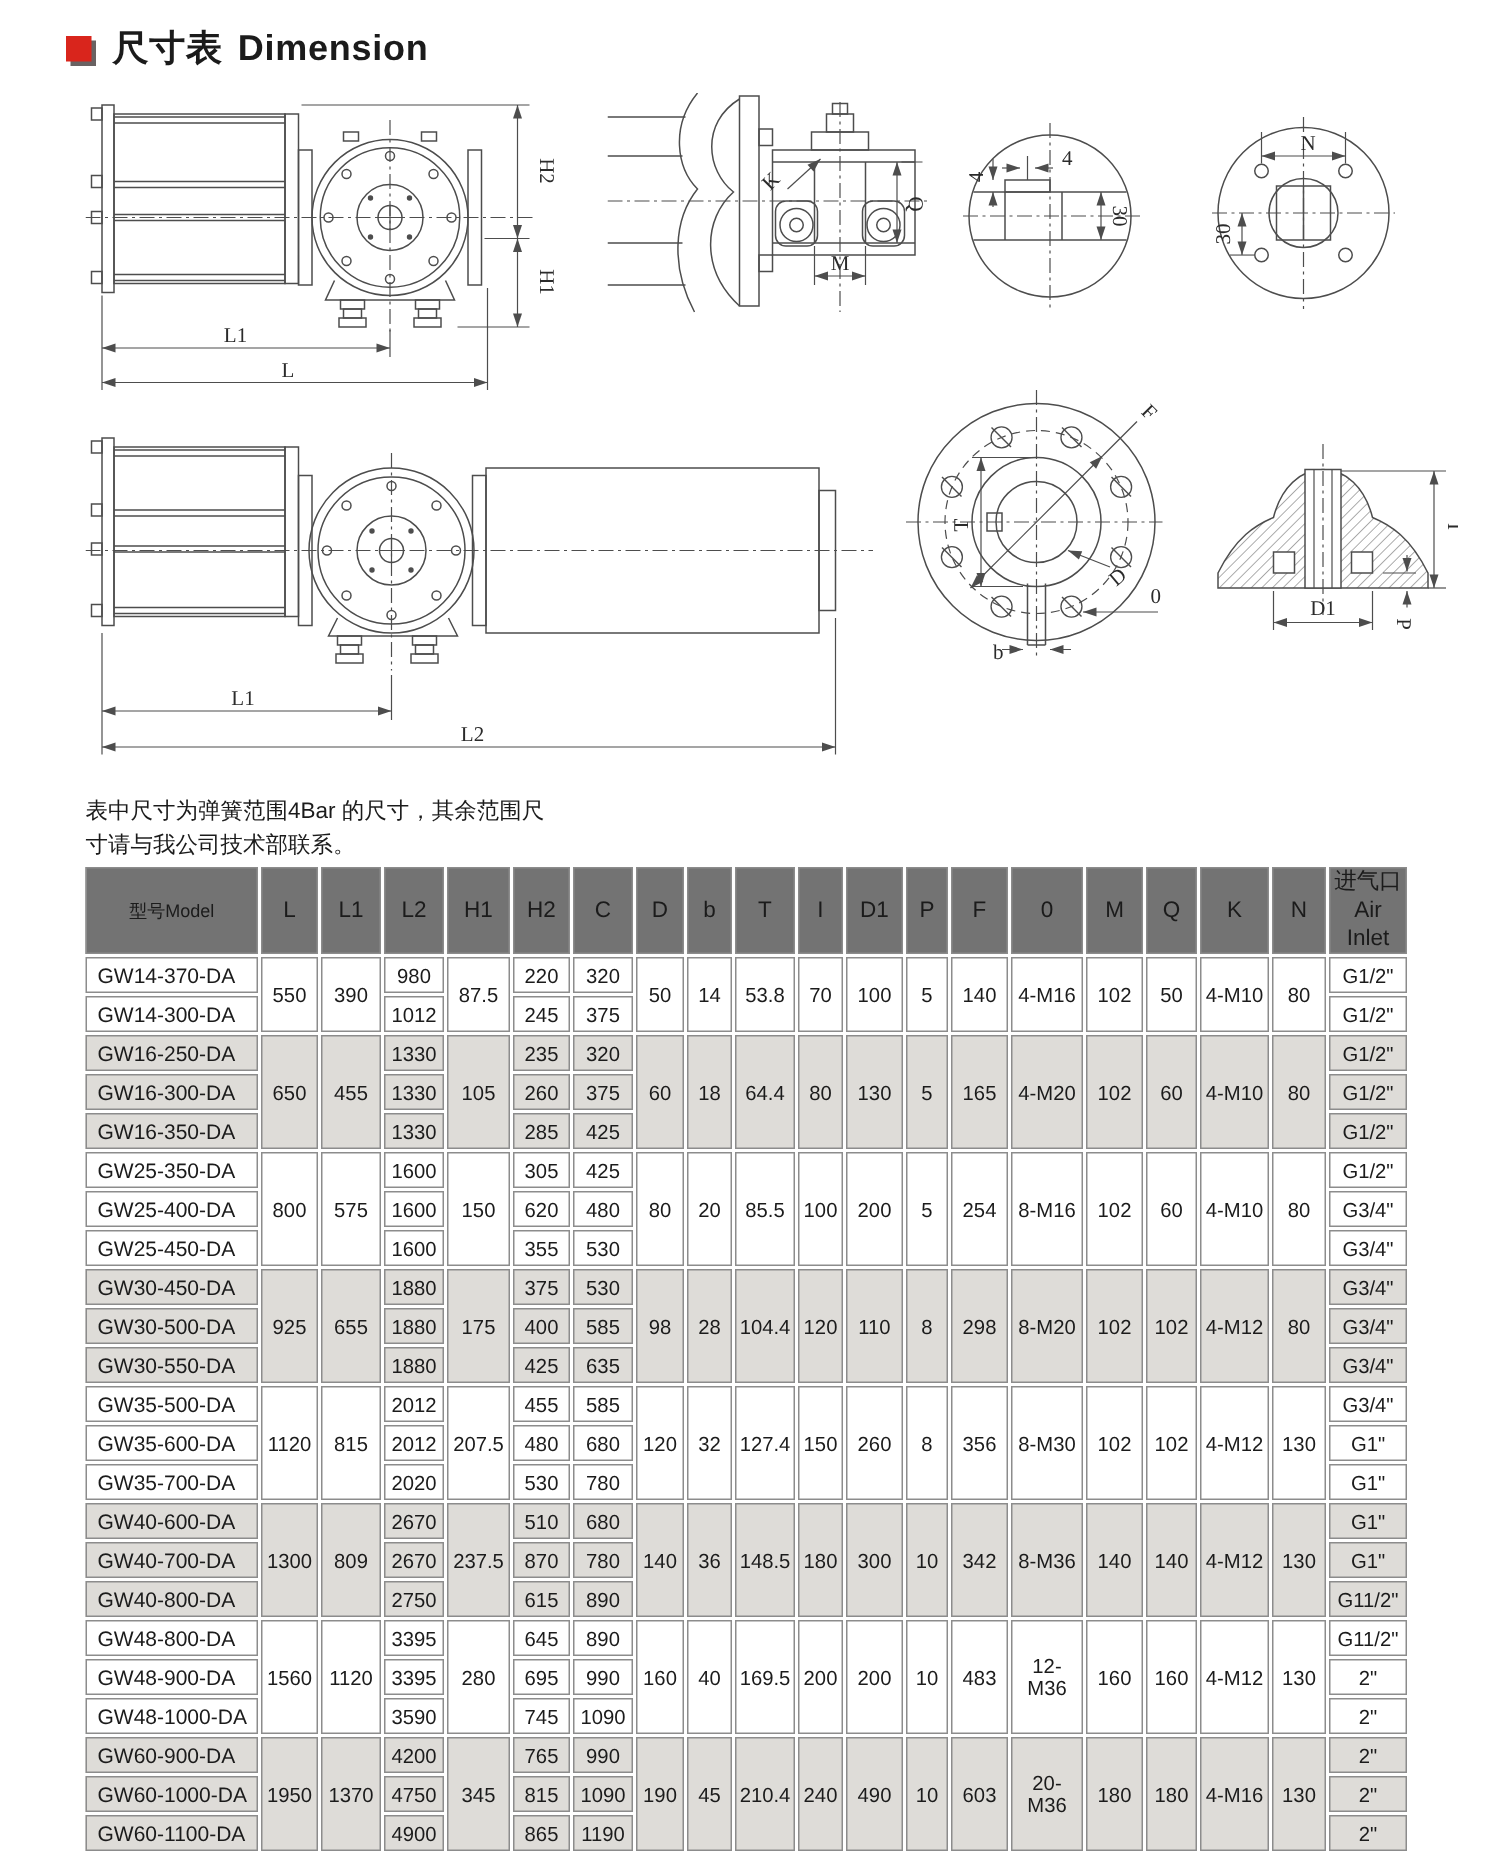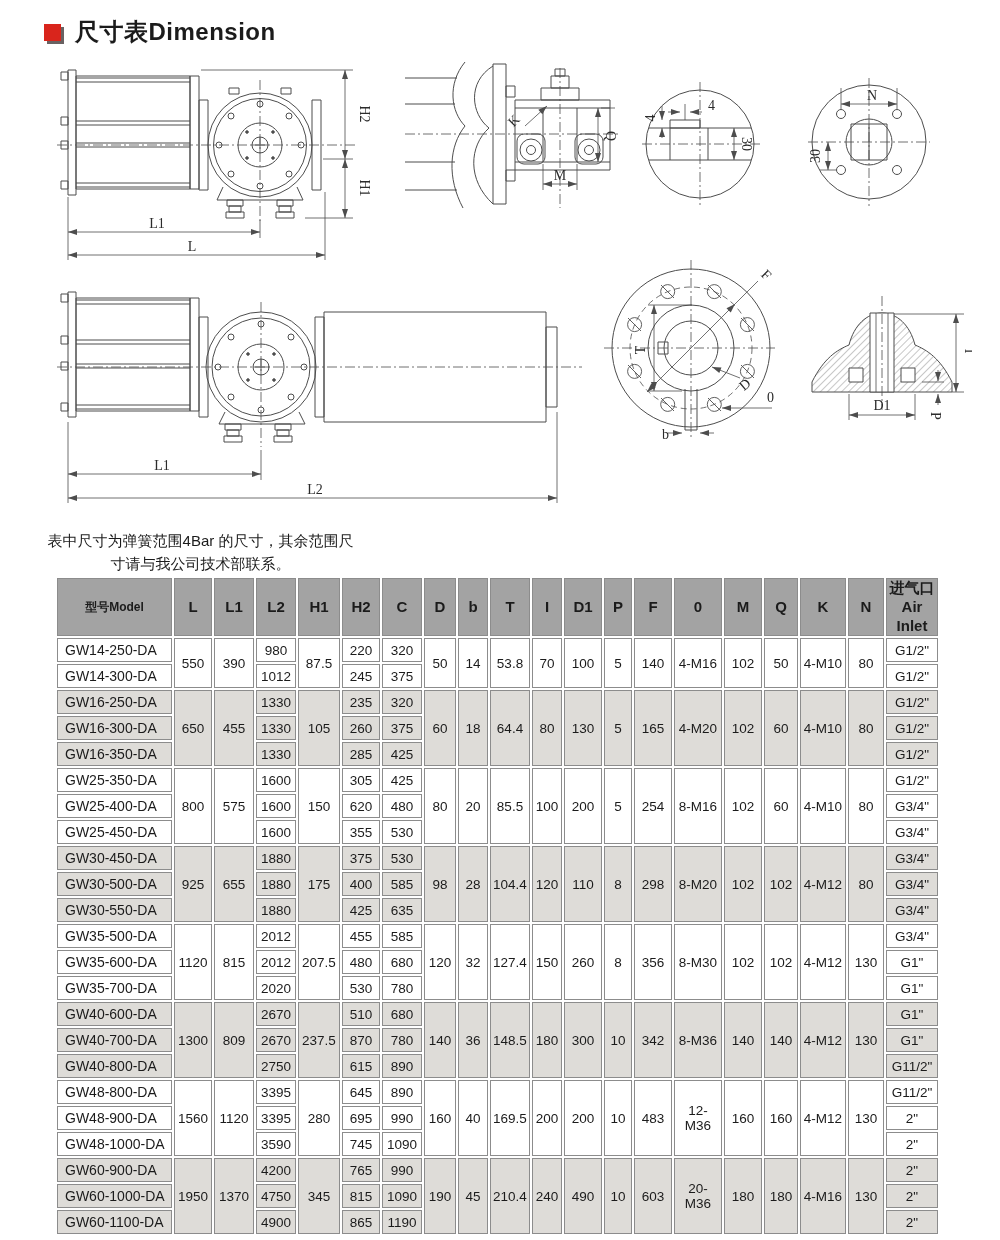--- a/index.html
+++ b/index.html
@@ -3,37 +3,37 @@
 <meta charset="utf-8">
 <style>
   html,body{margin:0;padding:0;background:#ffffff;}
   body{font-family:"Liberation Sans","DejaVu Sans",sans-serif;color:#1b1b1b;}
   .page{position:relative;width:1000px;height:1240px;background:#ffffff;overflow:hidden;}
 
   
   .title-row{position:absolute;left:44px;top:16px;display:flex;align-items:center;}
   .title-sq{width:17px;height:17px;background:#d9251c;box-shadow:3px 3px 0 rgba(55,45,45,.75);margin-right:14px;}
   .title-text{font-size:24px;font-weight:bold;letter-spacing:.5px;white-space:nowrap;}
-  .title-text .en{}
+  .title-text .en{margin-left:10px;}
 
   
   .draw{position:absolute;}
   .draw line,.draw rect,.draw circle,.draw path{vector-effect:non-scaling-stroke;}
   .draw text{font-family:"Liberation Serif","DejaVu Serif",serif;font-size:14px;fill:#2b2b2b;}
   .cl{stroke-dasharray:10 3 2 3;stroke-width:.8;}
 
   
-  .intro-zh{position:absolute;left:43px;top:514px;width:315px;font-size:15px;line-height:1.55;text-align:center;}
+  .intro-zh{position:absolute;left:57px;top:514px;width:315px;font-size:15px;line-height:1.55;}
   .intro-en{position:absolute;left:376px;top:512px;width:580px;font-size:15.5px;line-height:1.42;}
 
   
   .tablewrap{position:absolute;left:55px;top:576px;}
   table{border-collapse:separate;border-spacing:2px;table-layout:fixed;}
   th,td{border:1px solid #8c8c8c;text-align:center;font-size:13.5px;padding:0 1px;height:22px;overflow:hidden;background:#fff;}
-  th{height:44px;font-weight:bold;font-size:15px;background:#a3a3a3;white-space:pre-line;line-height:1.25;}
+  th{height:44px;font-weight:normal;font-size:15px;background:#737373;white-space:pre-line;line-height:1.25;}
   th.model-h{font-size:12px;}
   tr.shade td{background:#dedcd8;}
   td.model{text-align:left;padding-left:7px;font-size:14px;}
 </style>
 </head>
 <body>
 
 <svg width="0" height="0" style="position:absolute" aria-hidden="true">
   <defs>
     <marker id="ae" viewBox="0 0 10 8" markerWidth="10" markerHeight="8" refX="9.5" refY="4" orient="auto" markerUnits="userSpaceOnUse">
@@ -380,21 +380,21 @@
             <th>M</th>
             <th>Q</th>
             <th>K</th>
             <th>N</th>
             <th>进气口
 Air Inlet</th>
           </tr>
         </thead>
       <tbody id="tbody">
           <tr>
-            <td class="model">GW14-250-DA</td>
+            <td class="model">GW14-370-DA</td>
             <td rowspan="2">550</td>
             <td rowspan="2">390</td>
             <td>980</td>
             <td rowspan="2">87.5</td>
             <td>220</td>
             <td>320</td>
             <td rowspan="2">50</td>
             <td rowspan="2">14</td>
             <td rowspan="2">53.8</td>
             <td rowspan="2">70</td>

